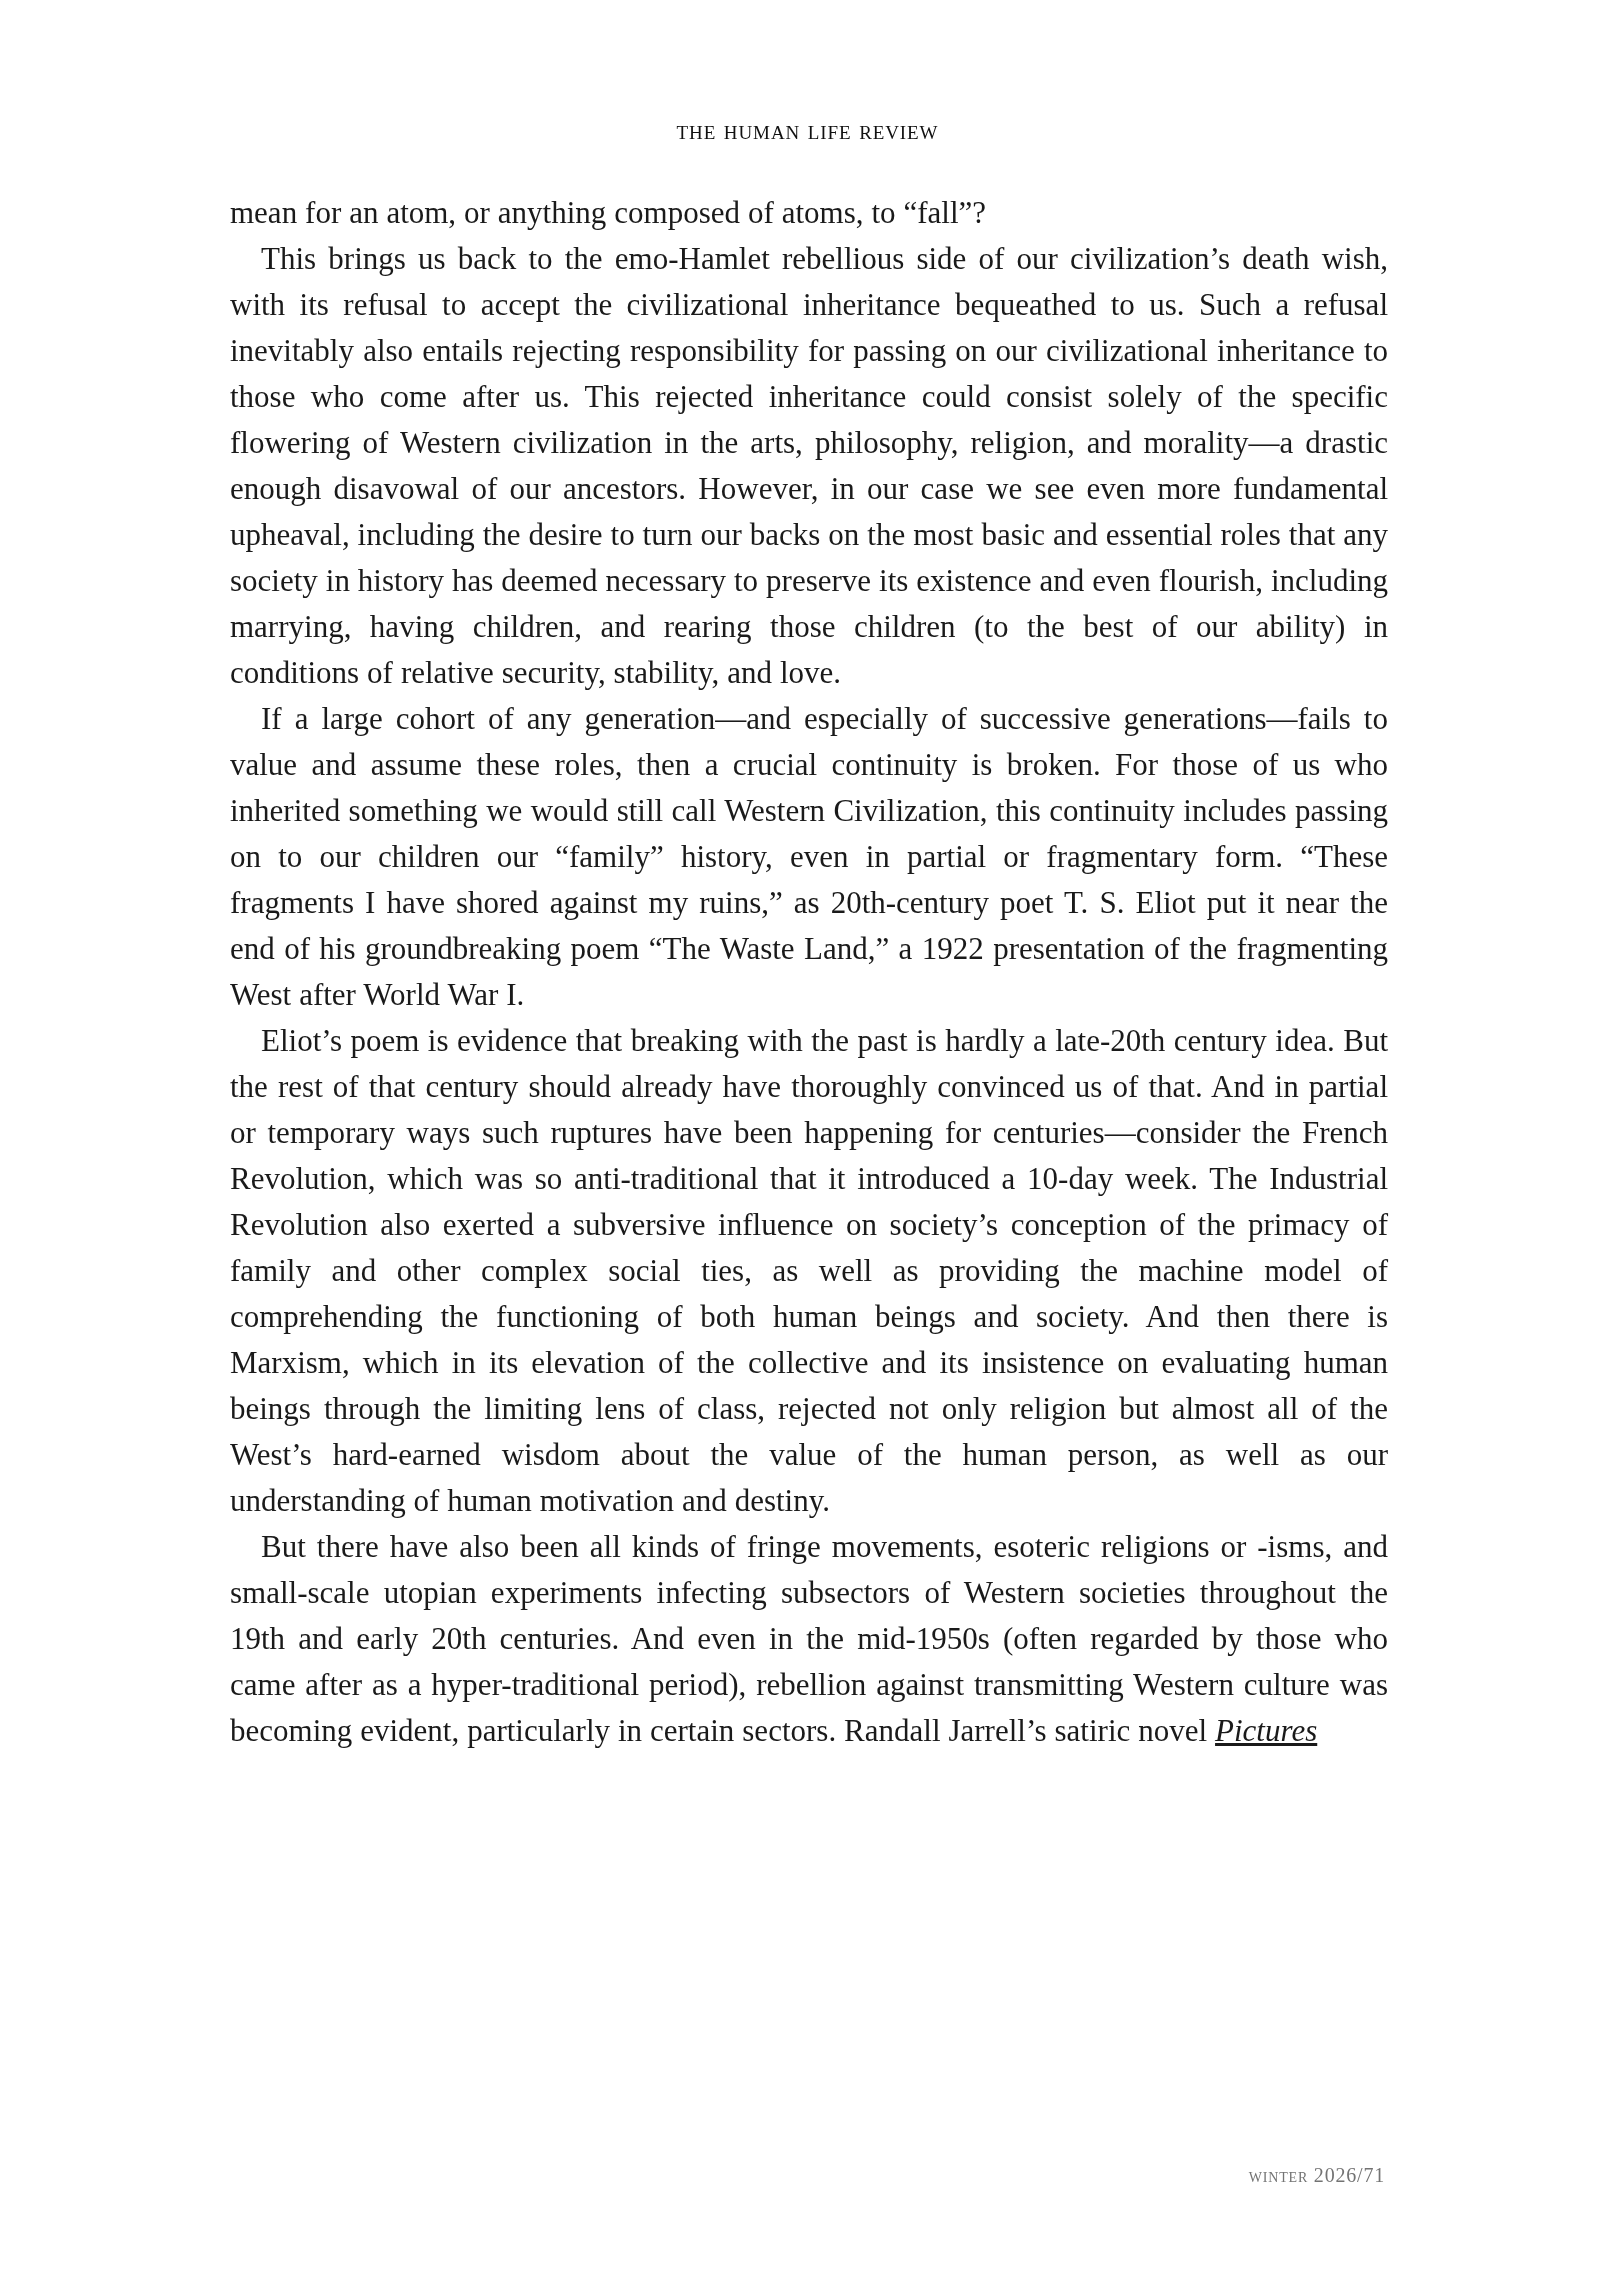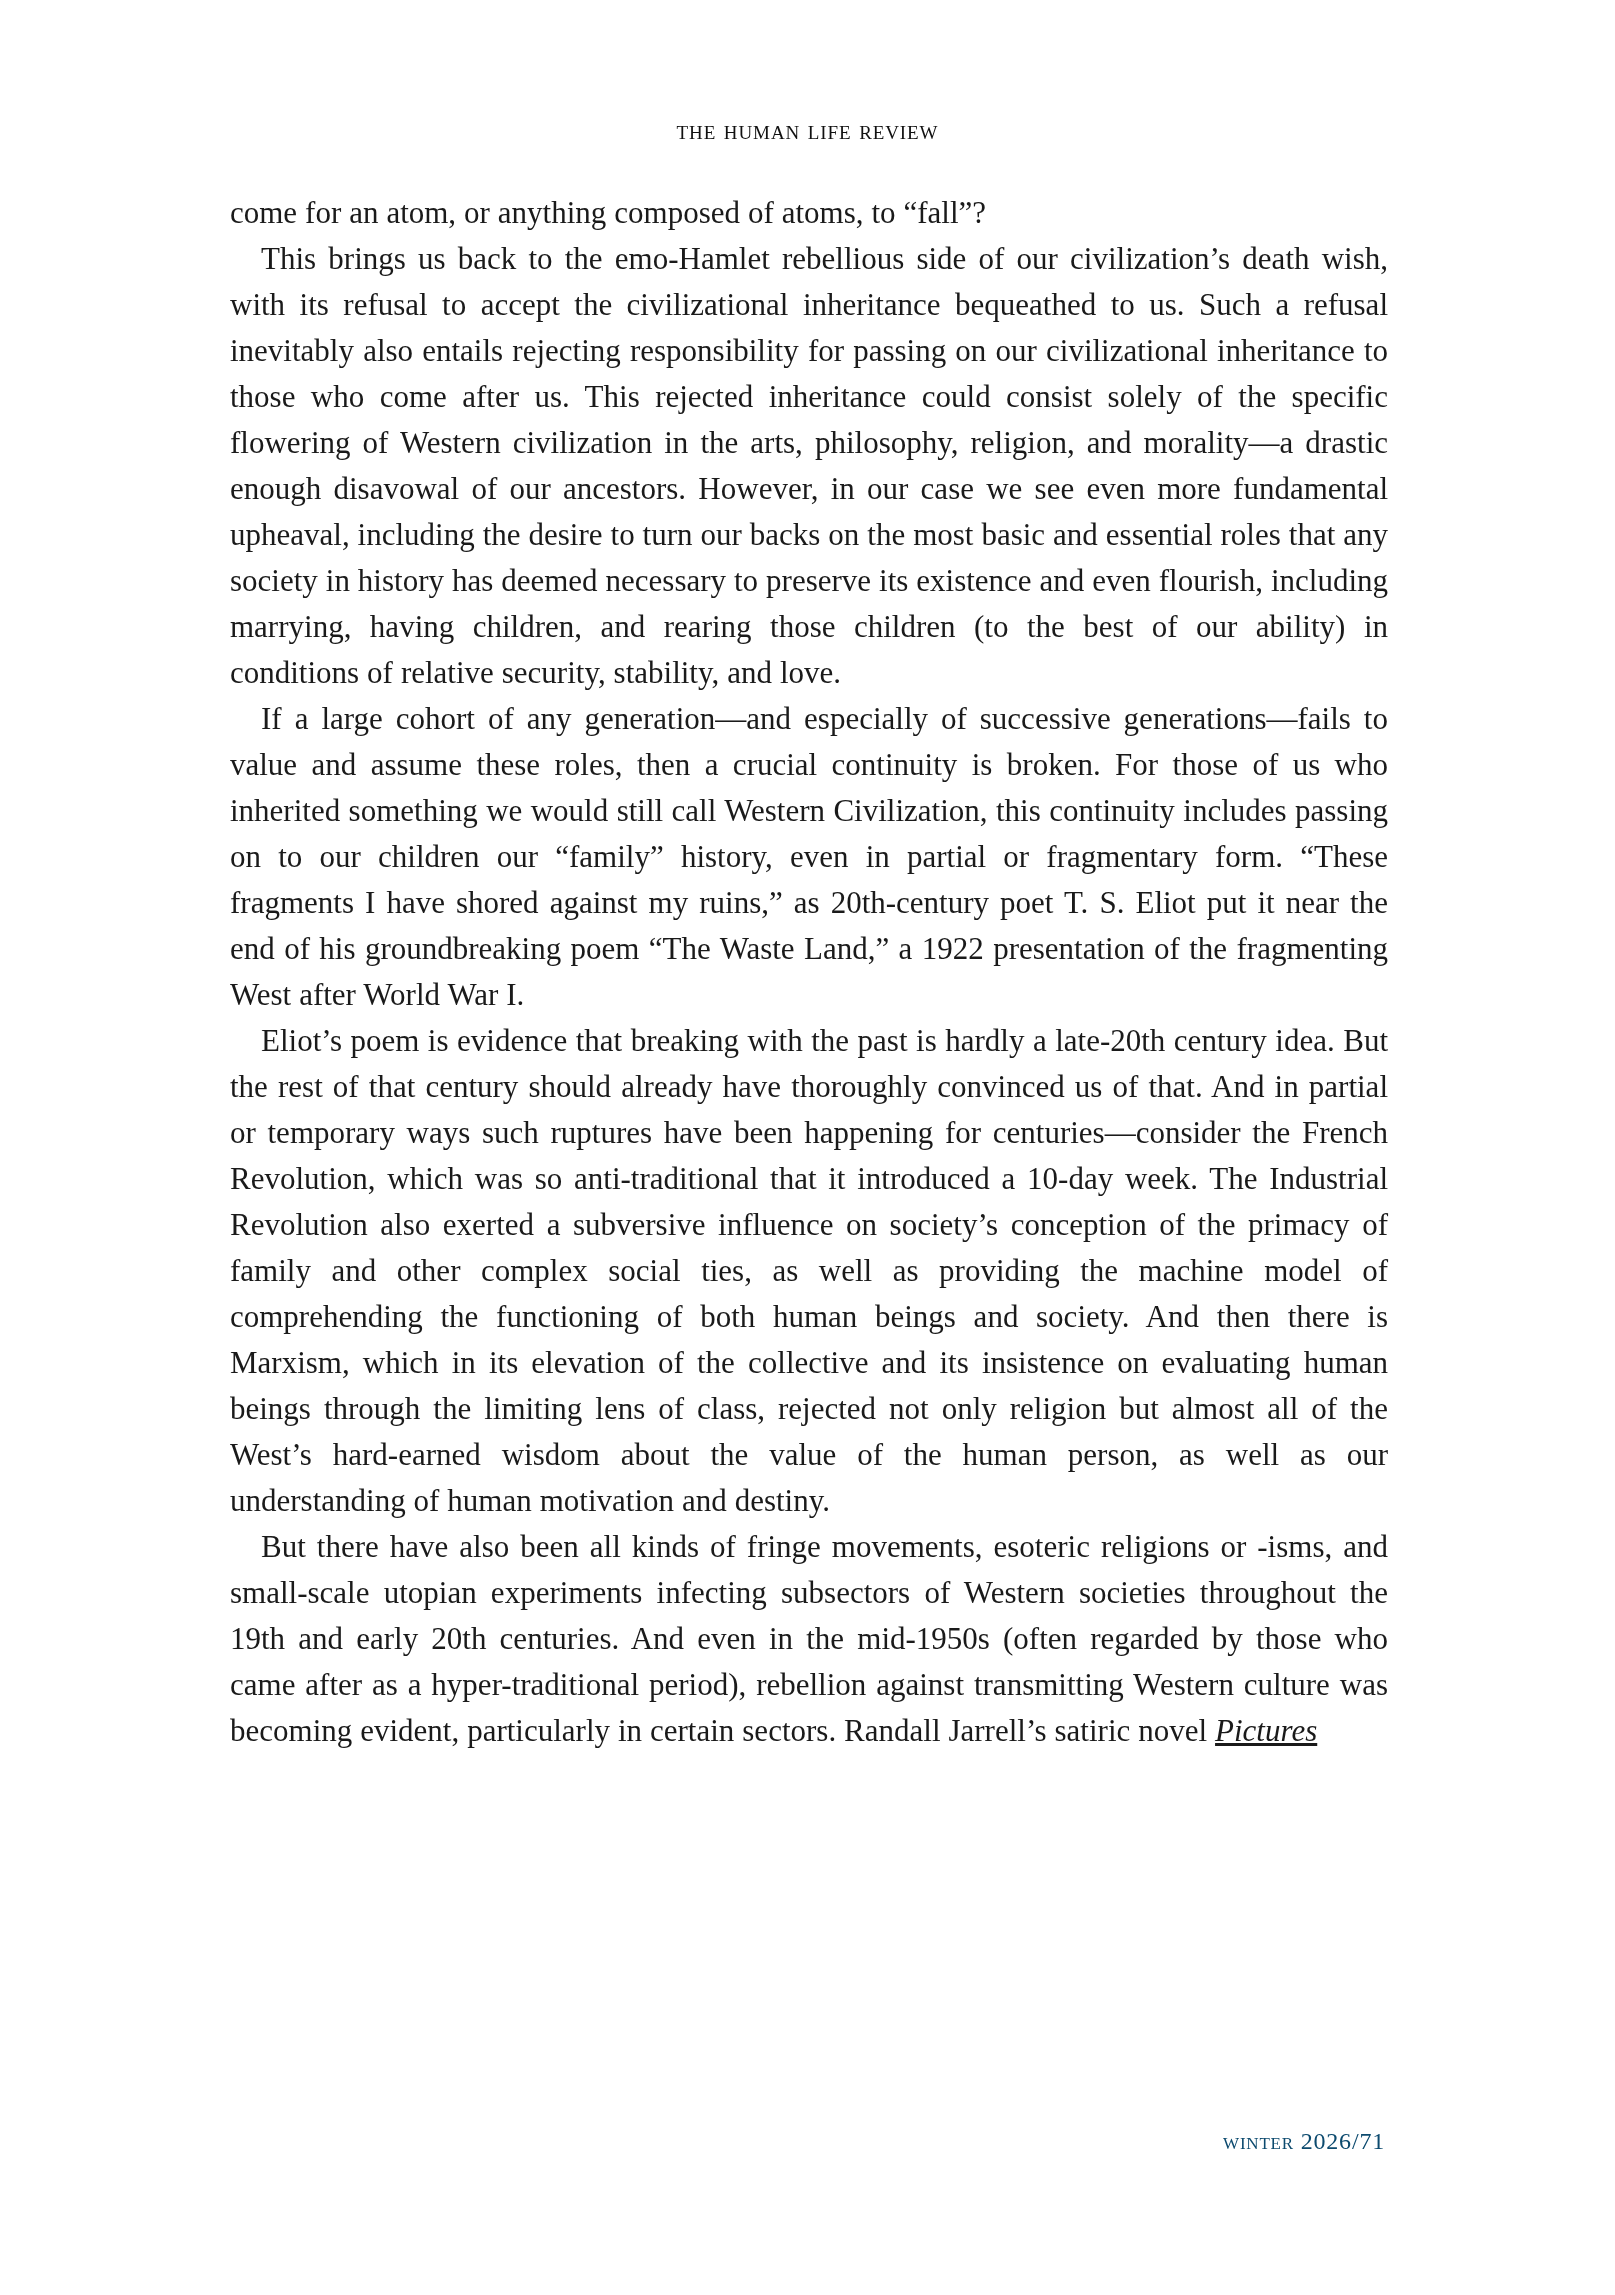--- a/index.html
+++ b/index.html
@@ -57,39 +57,39 @@
   }
   p.para.last-ragged {
     text-align: justify;
   }
   .ital { font-style: italic; text-decoration: underline; }
 
   
   .folio {
     position: absolute;
     right: 230px;
-    bottom: 140px;
-    font-size: 24px;
+    bottom: 108px;
+    font-size: 20px;
     letter-spacing: 0.8px;
     font-variant: small-caps;
     text-transform: lowercase;
-    color: #0c4a6e;
+    color: #737373;
     white-space: nowrap;
   }
 </style>
 </head>
 <body>
 
 <div class="page">
 
   <div class="running-head">The Human Life Review</div>
 
   <div class="text-column">
 
-    <p class="para">come for an atom, or anything composed of atoms, to “fall”?</p>
+    <p class="para">mean for an atom, or anything composed of atoms, to “fall”?</p>
 
     <p class="para indent">This brings us back to the emo-Hamlet rebellious side of our civilization’s death wish, with its refusal to accept the civilizational inheritance bequeathed to us. Such a refusal inevitably also entails rejecting responsibility for passing on our civilizational inheritance to those who come after us. This rejected inheritance could consist solely of the specific flowering of Western civilization in the arts, philosophy, religion, and morality—a drastic enough disavowal of our ancestors. However, in our case we see even more fundamental upheaval, including the desire to turn our backs on the most basic and essential roles that any society in history has deemed necessary to preserve its existence and even flourish, including marrying, having children, and rearing those children (to the best of our ability) in conditions of relative security, stability, and love.</p>
 
     <p class="para indent">If a large cohort of any generation—and especially of successive generations—fails to value and assume these roles, then a crucial continuity is broken. For those of us who inherited something we would still call Western Civilization, this continuity includes passing on to our children our “family” history, even in partial or fragmentary form. “These fragments I have shored against my ruins,” as 20th-century poet T. S. Eliot put it near the end of his groundbreaking poem “The Waste Land,” a 1922 presentation of the fragmenting West after World War I.</p>
 
     <p class="para indent">Eliot’s poem is evidence that breaking with the past is hardly a late-20th century idea. But the rest of that century should already have thoroughly convinced us of that. And in partial or temporary ways such ruptures have been happening for centuries—consider the French Revolution, which was so anti-traditional that it introduced a 10-day week. The Industrial Revolution also exerted a subversive influence on society’s conception of the primacy of family and other complex social ties, as well as providing the machine model of comprehending the functioning of both human beings and society. And then there is Marxism, which in its elevation of the collective and its insistence on evaluating human beings through the limiting lens of class, rejected not only religion but almost all of the West’s hard-earned wisdom about the value of the human person, as well as our understanding of human motivation and destiny.</p>
 
     <p class="para indent last-ragged"><span>But there have also been all kinds of fringe movements, esoteric religions or -isms, and small-scale utopian experiments infecting subsectors of Western societies throughout the 19th and early 20th centuries. And even in the mid-1950s (often regarded by those who came after as a hyper-traditional period), rebellion against transmitting Western culture was becoming evident, particularly in certain sectors. Randall Jarrell’s satiric novel </span><span class="ital">Pictures</span></p>
 
   </div>

